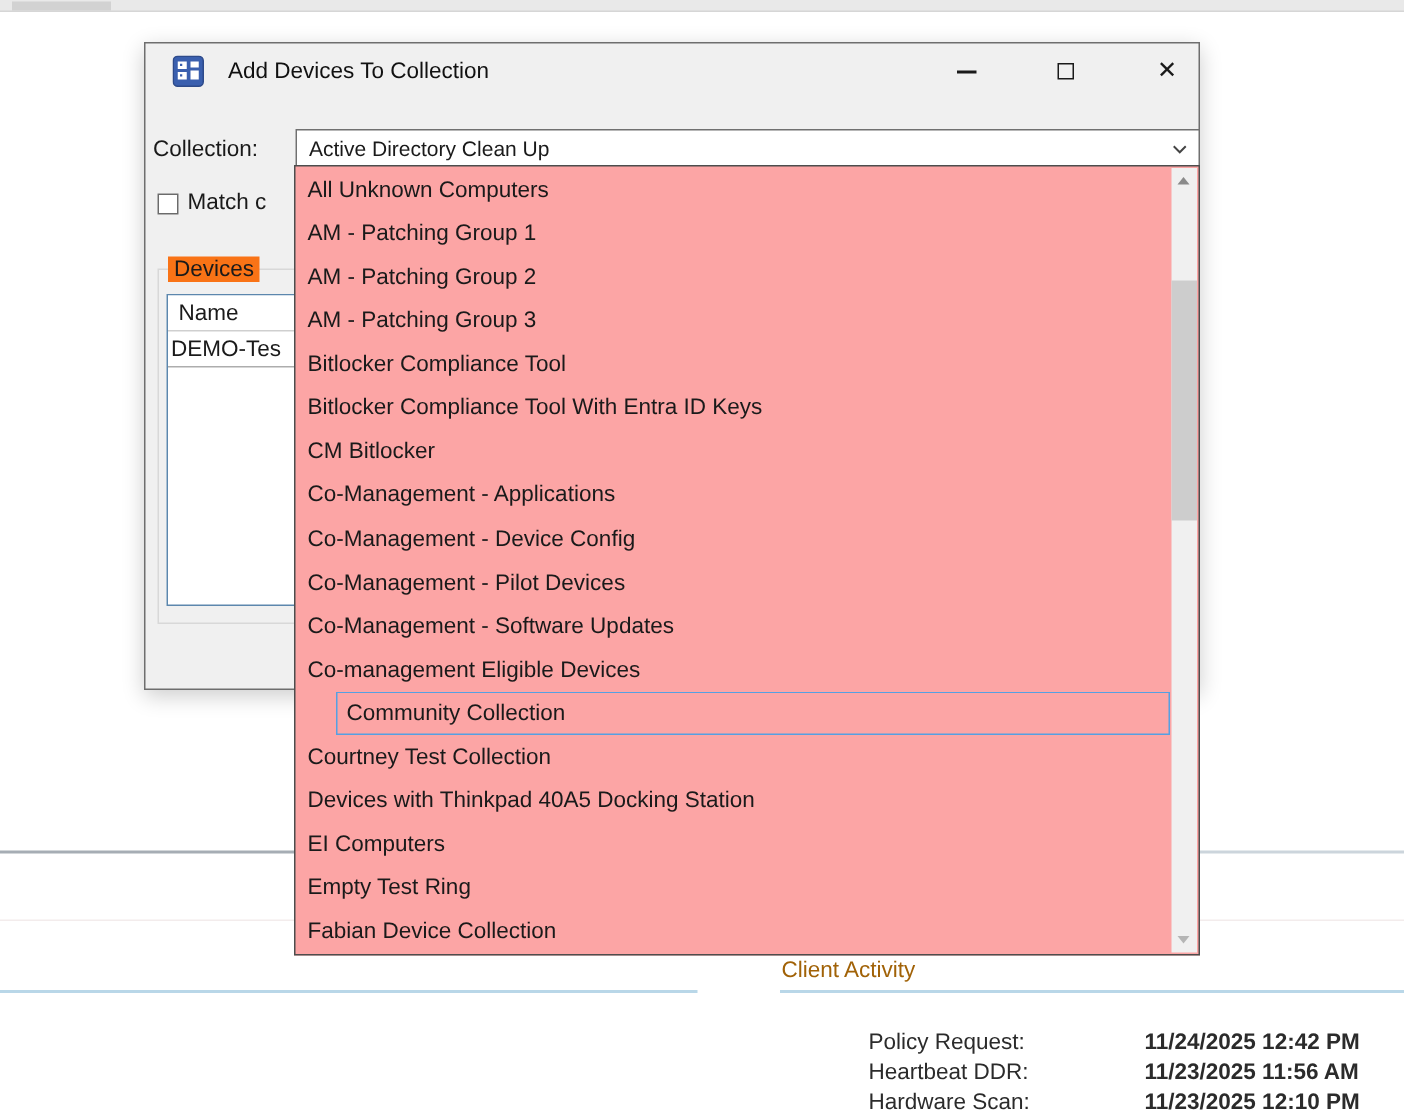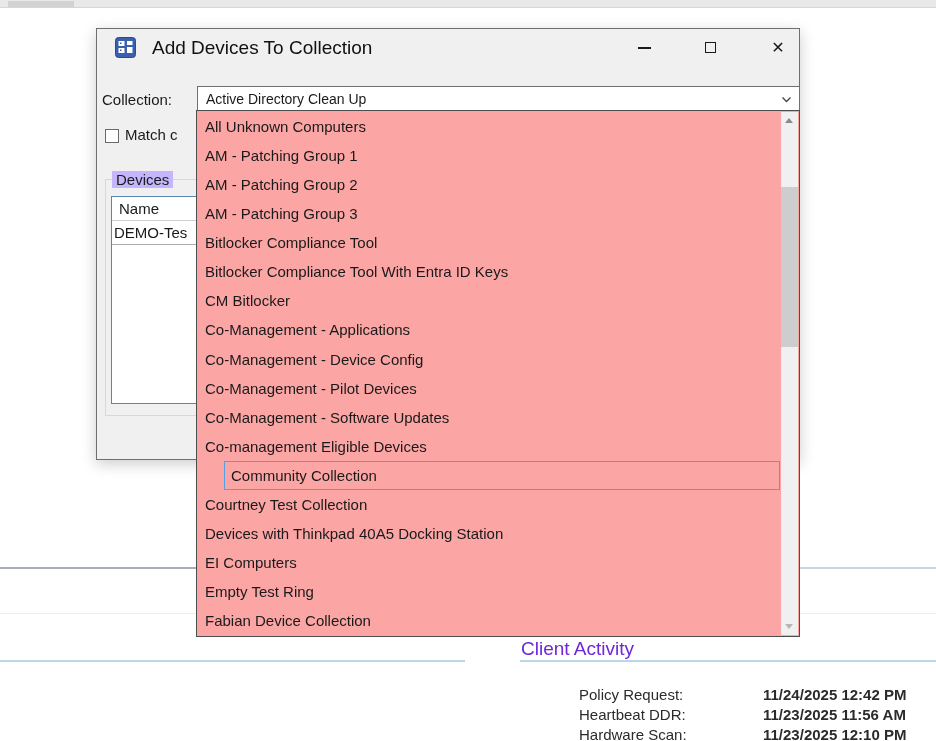--- a/index.html
+++ b/index.html
@@ -10,54 +10,54 @@
   }
   
   .top-strip{position:absolute;left:0;top:0;width:936px;height:8px;background:#e9e9e9;border-bottom:1px solid #d6d6d6;z-index:1;}
   .top-strip-thumb{position:absolute;left:8px;top:1px;width:66px;height:6px;background:#d2d2d2;z-index:2;}
   .bg-line-gray-left{position:absolute;left:0;top:567px;width:320px;height:2px;background:#a6adb4;z-index:1;}
   .bg-line-gray-right{position:absolute;left:800px;top:567px;width:136px;height:2px;background:#ccd5dc;z-index:1;}
   .bg-line-faint{position:absolute;left:0;top:613px;width:936px;height:1px;background:#f3ecec;z-index:1;}
   .bg-line-blue-left{position:absolute;left:0;top:660px;width:465px;height:2px;background:#b9d7e8;z-index:1;}
   .bg-line-blue-right{position:absolute;left:520px;top:660px;width:416px;height:2px;background:#b9d7e8;z-index:1;}
 
-  .client-activity-title{position:absolute;left:521px;top:638px;font-size:19px;color:#6d28d9;z-index:1;}
+  .client-activity-title{position:absolute;left:521px;top:638px;font-size:15px;color:#a16207;z-index:1;}
   .ca-row{position:absolute;left:538px;width:398px;height:20px;font-size:15px;color:#2b2b2b;z-index:1;}
   .ca-row .ca-label{position:absolute;left:0;top:0;margin-left:41px;}
   .ca-row .ca-value{position:absolute;left:225px;top:0;font-weight:bold;}
   #ca-row-0{top:686px;} #ca-row-1{top:706px;} #ca-row-2{top:726px;}
 
   
   .dialog{
     position:absolute;left:96px;top:28px;width:704px;height:432px;
     background:#f0f0f0;border:1px solid #6e6e6e;z-index:2;
     box-shadow:0 4px 14px rgba(0,0,0,0.20);
   }
   .titlebar{position:absolute;left:0;top:0;width:100%;height:37px;}
   .app-icon{position:absolute;left:18px;top:8px;width:21px;height:21px;}
-  .title-text{position:absolute;left:55px;top:0;line-height:37px;font-size:19px;color:#111;white-space:nowrap;}
+  .title-text{position:absolute;left:55px;top:0;line-height:37px;font-size:15px;color:#111;white-space:nowrap;}
   .win-btn{position:absolute;top:0;width:38px;height:37px;}
   .btn-min{left:528px;} .btn-max{left:594px;} .btn-close{left:662px;}
   .glyph-min{position:absolute;left:13px;top:18px;width:13px;height:0;border-top:2px solid #1a1a1a;}
   .glyph-max{position:absolute;left:14px;top:13px;width:11px;height:11px;border:1.5px solid #1a1a1a;}
   .glyph-close{position:absolute;left:0;top:0;width:38px;height:37px;line-height:37px;text-align:center;font-size:16px;color:#1a1a1a;}
 
   .collection-label{position:absolute;left:5px;top:57px;height:27px;line-height:27px;font-size:15px;}
   .combobox{
     position:absolute;left:100px;top:57px;width:603px;height:27px;
     background:#fff;border:1px solid #707070;
   }
   .combobox-value{position:absolute;left:8px;top:0;line-height:25px;font-size:14px;white-space:nowrap;}
   .combobox-chevron{position:absolute;right:7px;top:9px;}
 
   .checkbox{position:absolute;left:8px;top:100px;width:14px;height:14px;background:#fff;border:1px solid #6b6b6b;}
   .checkbox-label{position:absolute;left:28px;top:97px;font-size:15px;white-space:nowrap;}
 
   .groupbox{position:absolute;left:8px;top:150px;width:500px;height:237px;border:1px solid #d8d8d8;}
-  .groupbox-label{position:absolute;left:6px;top:-9px;background:#c4b5fd;padding:0 4px;font-size:15px;}
+  .groupbox-label{position:absolute;left:6px;top:-9px;background:#f97316;padding:0 4px;font-size:15px;}
   .devices-list{position:absolute;left:5px;top:16px;width:470px;height:208px;background:#fff;border:1px solid #5c87ad;}
   .list-header{position:absolute;left:0;top:0;width:100%;height:24px;border-bottom:1px solid #cfcfcf;background:#fff;}
   .list-header-cell{position:absolute;left:7px;top:0;line-height:24px;font-size:15px;}
   .list-header-divider{position:absolute;left:84px;top:2px;width:1px;height:20px;background:#e0e0e0;}
   .list-row{position:absolute;left:0;top:24px;width:100%;height:24px;border-bottom:1px solid #adadad;}
   .list-row-cell{position:absolute;left:2px;top:0;line-height:23px;font-size:15px;white-space:nowrap;}
 
   
   .dropdown{
     position:absolute;left:196px;top:110px;width:604px;height:527px;

